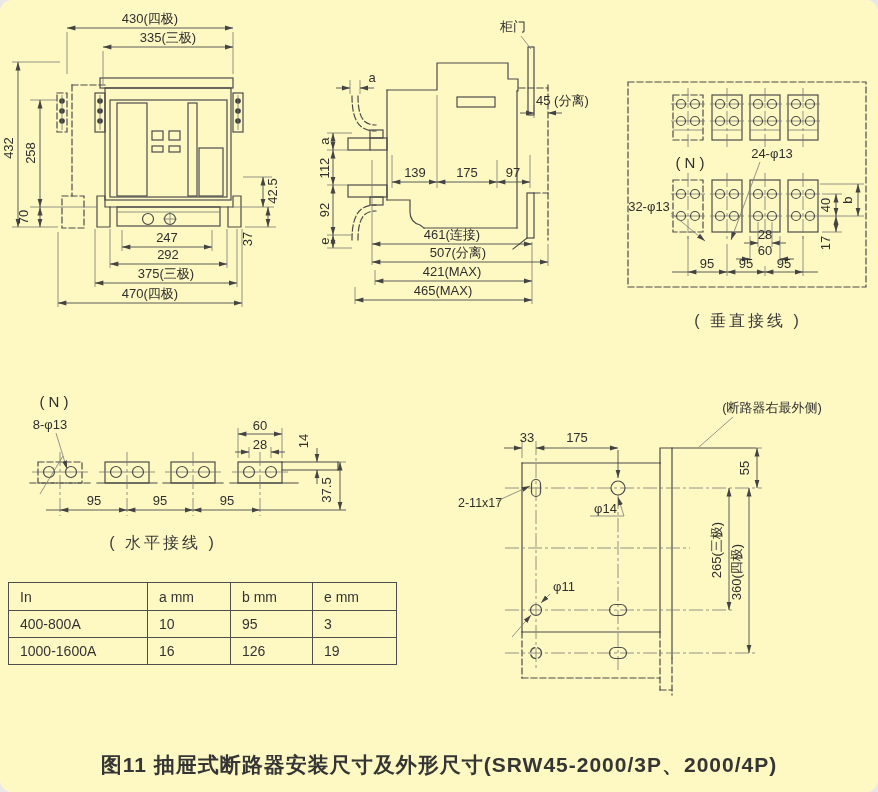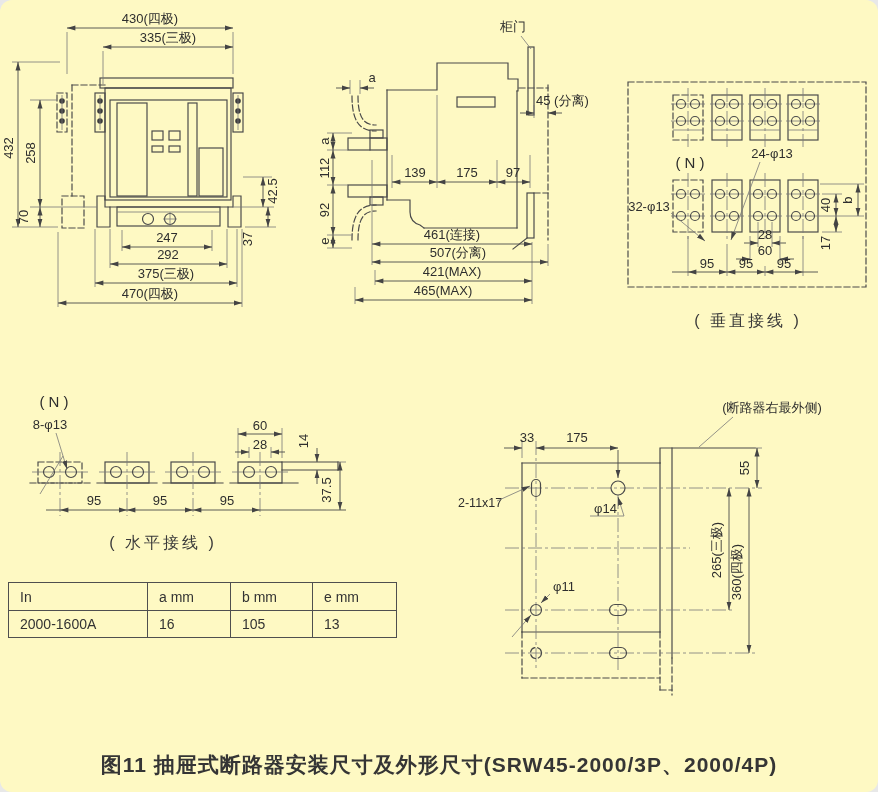--- a/index.html
+++ b/index.html
@@ -451,22 +451,28 @@
         <col style="width:84px">
       </colgroup>
   <tbody>
         <tr style="height:28px">
     <td>In</td>
     <td>a mm</td>
     <td>b mm</td>
     <td>e mm</td>
   </tr>
   <tr style="height:27px">
-    <td>2000-1600A</td>
+    <td>400-800A</td>
+    <td>10</td>
+    <td>95</td>
+    <td>3</td>
+  </tr>
+  <tr style="height:27px">
+    <td>1000-1600A</td>
     <td>16</td>
-    <td>105</td>
-    <td>13</td>
+    <td>126</td>
+    <td>19</td>
   </tr>
 </tbody>
     </table>
 
 <div class="figure-caption">图11 抽屉式断路器安装尺寸及外形尺寸(SRW45-2000/3P、2000/4P)</div>
 </div>
 
 </body></html>

